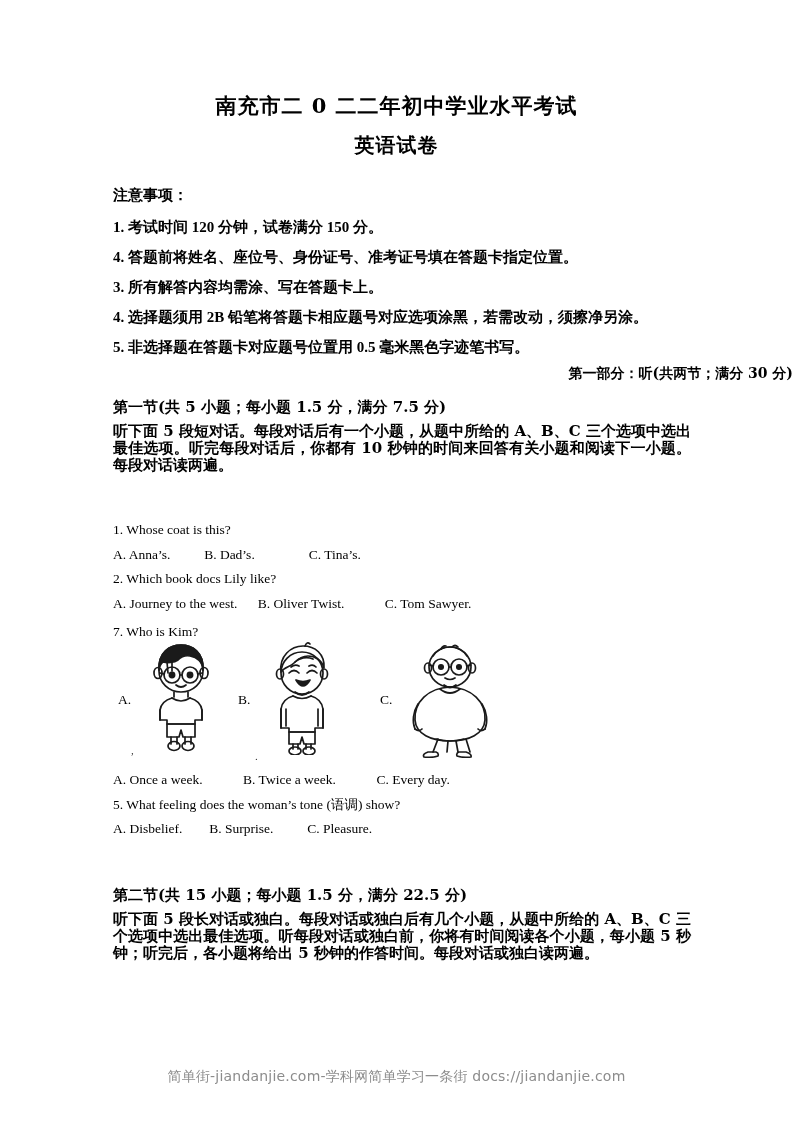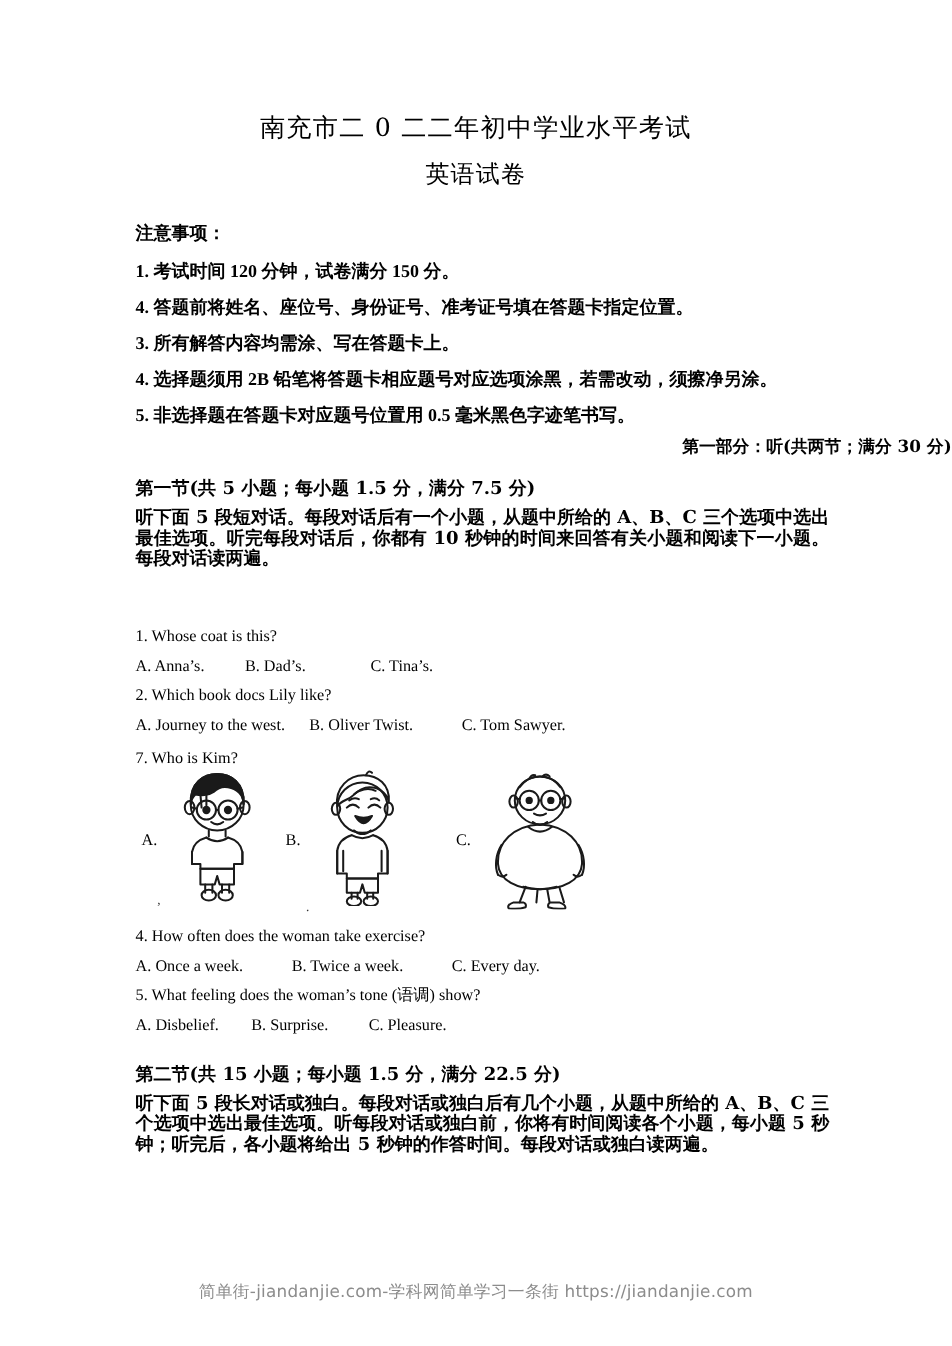--- a/index.html
+++ b/index.html
@@ -20,21 +20,21 @@
     position: relative;
     width: 793px;
     height: 1122px;
     box-sizing: border-box;
   }
 
   
   .doc-title {
     text-align: center;
     font-family: "DejaVu Serif", "Liberation Serif", serif;
-    font-weight: normal;
+    font-weight: bold;
     font-size: 21px;
     letter-spacing: 1px;
     margin: 0;
     padding: 0;
     position: absolute;
     left: 0;
     right: 0;
   }
   #title-main { top: 92px; }
   #title-sub  { top: 132px; font-size: 20px; }
@@ -340,26 +340,25 @@
           <path d="M28 112 q-6 2 -4 5 q8 1 14 -1 q1 -3 -2 -4 Z"></path>
           <path d="M66 112 q6 2 5 5 q-8 1 -14 -1 q-1 -3 2 -4 Z"></path>
 
           <path d="M36 99 q14 4 28 0"></path>
         </g>
       </svg>
     </div>
   </div>
 
   <div class="q-wrap" id="q45-wrap">
-    <p class="q-line">4. How often does the woman take exercise?</p>
     <p class="opt-line">A. Once a week.            B. Twice a week.            C. Every day.</p>
     <p class="q-line">5. What feeling does the woman’s tone (语调) show?</p>
     <p class="opt-line">A. Disbelief.        B. Surprise.          C. Pleasure.</p>
   </div>
 
   <div class="section-block" id="sec2-block">
     <p class="section-title">第二节(共 15 小题；每小题 1.5 分，满分 22.5 分)</p>
     <p class="section-desc">听下面 5 段长对话或独白。每段对话或独白后有几个小题，从题中所给的 A、B、C 三个选项中选出最佳选项。听每段对话或独白前，你将有时间阅读各个小题，每小题 5 秒钟；听完后，各小题将给出 5 秒钟的作答时间。每段对话或独白读两遍。</p>
   </div>
 
-  <div class="footer-watermark">简单街-jiandanjie.com-学科网简单学习一条街 https://jiandanjie.com</div>
+  <div class="footer-watermark">简单街-jiandanjie.com-学科网简单学习一条街 docs://jiandanjie.com</div>
 
 </div>
 
 </body></html>

